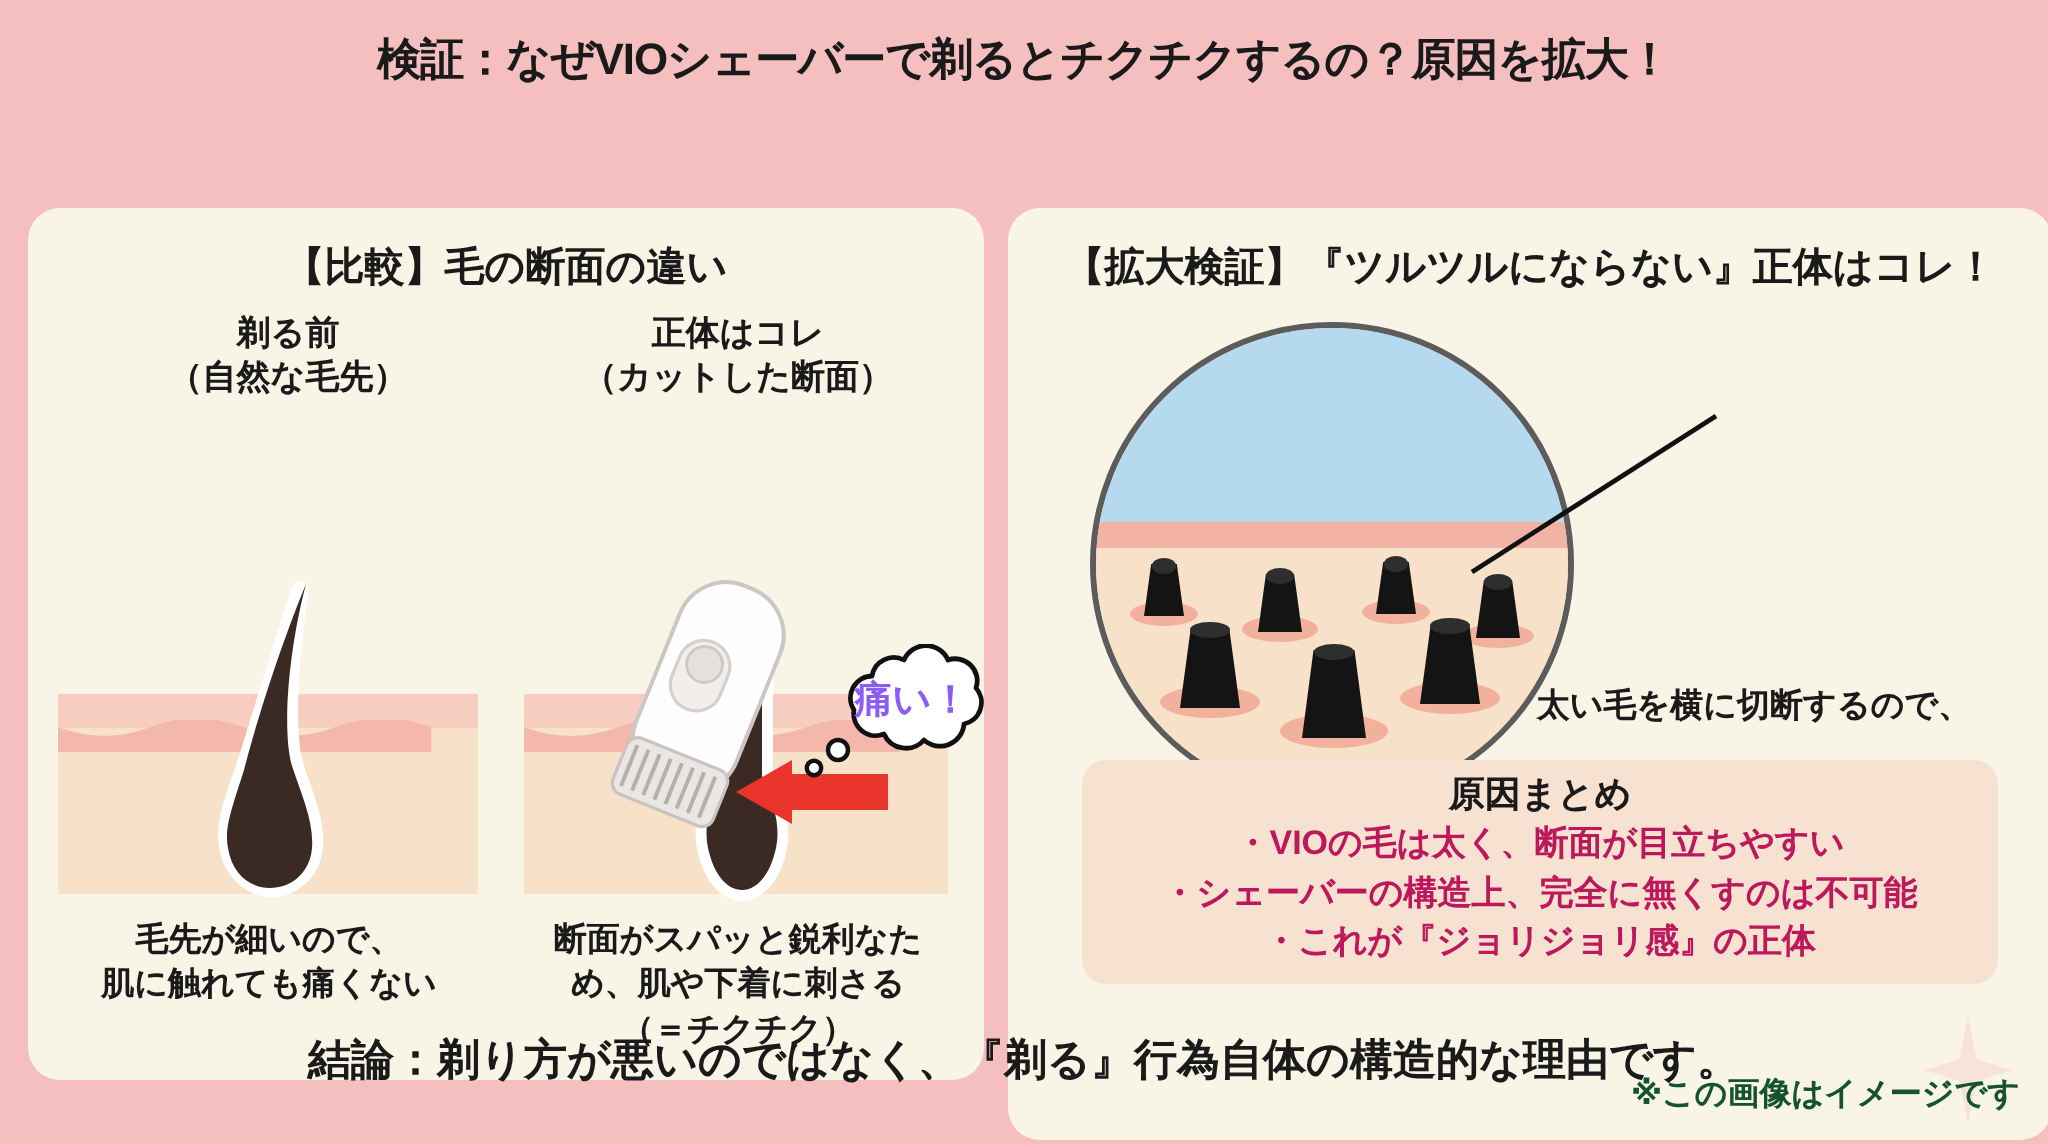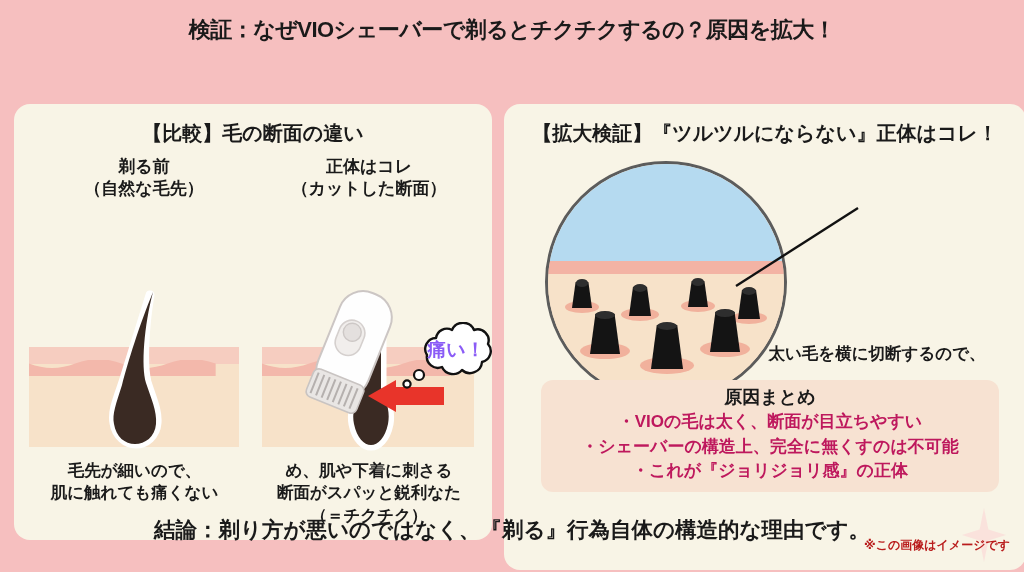--- a/index.html
+++ b/index.html
@@ -99,22 +99,22 @@
   }
   .summary-title{font-size:18px;font-weight:bold;color:#1a1a1a;margin-bottom:1px;}
   .summary-item{font-size:17px;font-weight:bold;color:#be185d;line-height:1.45;}
 
   
   .footer-text{
     position:absolute;left:0;top:515px;width:1024px;text-align:center;
     font-size:21.5px;font-weight:bold;color:#1a1a1a;white-space:nowrap;
   }
   .disclaimer{
-    position:absolute;right:14px;top:537px;font-size:12px;font-weight:bold;
-    color:#b91c1c;white-space:nowrap;
+    position:absolute;right:14px;top:537px;font-size:16px;font-weight:bold;
+    color:#14532d;white-space:nowrap;
   }
   .sparkle{
     position:absolute;left:962px;top:508px;width:44px;height:54px;
     background:#fbdcd8;
     clip-path:polygon(50% 0%,60% 40%,100% 50%,60% 60%,50% 100%,40% 60%,0% 50%,40% 40%);
     opacity:.75;
   }
 
   
   .bubble{position:absolute;}
@@ -216,22 +216,22 @@
                  A 11 11 0 0 1 9 33 A 11 11 0 0 1 18 16 Z" fill="#ffffff" stroke="#111" stroke-width="2.4" stroke-linejoin="round"></path>
       </svg>
       <div class="bubble-text">痛い！</div>
     </div>
     <svg class="follicle-wrap" style="left:386px;top:263px;width:28px;height:24px;" viewBox="0 0 28 24">
       <circle cx="19" cy="8" r="5" fill="#fff" stroke="#111" stroke-width="2.2"></circle>
       <circle cx="7" cy="17" r="3.6" fill="#fff" stroke="#111" stroke-width="2.2"></circle>
     </svg>
 
     <div class="caption" style="left:245px;top:355px;width:220px;">
+      <div>断面がスパッと鋭利なた</div>
       <div>め、肌や下着に刺さる</div>
-      <div>断面がスパッと鋭利なた</div>
       <div>（＝チクチク）</div>
     </div>
   </div>
 
   <div class="card card-right">
     <div class="card-heading" style="top:16px;">【拡大検証】『ツルツルにならない』正体はコレ！</div>
 
     <div class="magnifier" style="left:41px;top:57px;width:242px;height:242px;">
       <div class="mag-sky"></div>
       <div class="mag-surface"></div>

